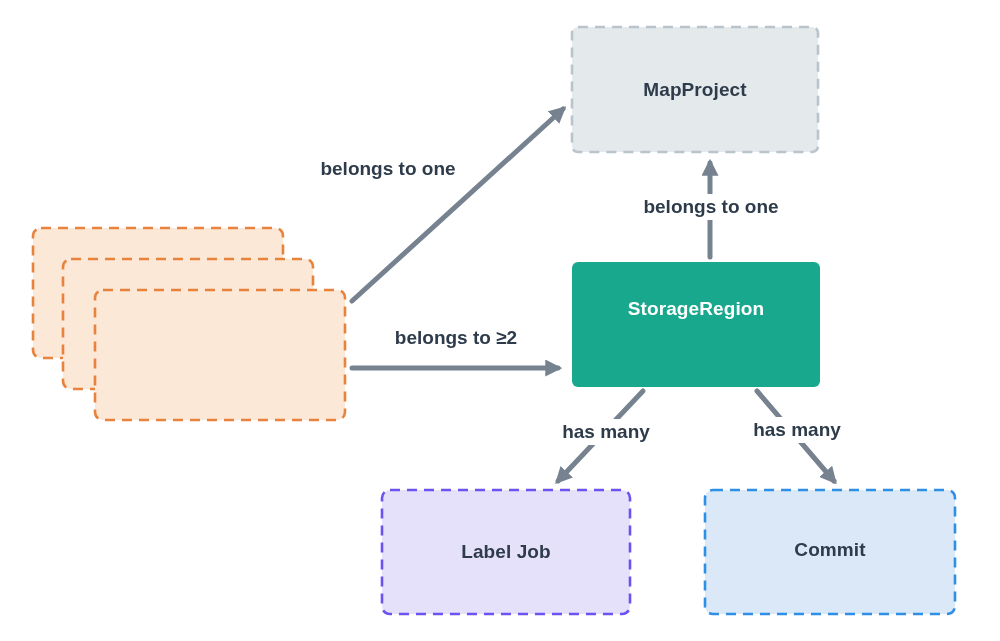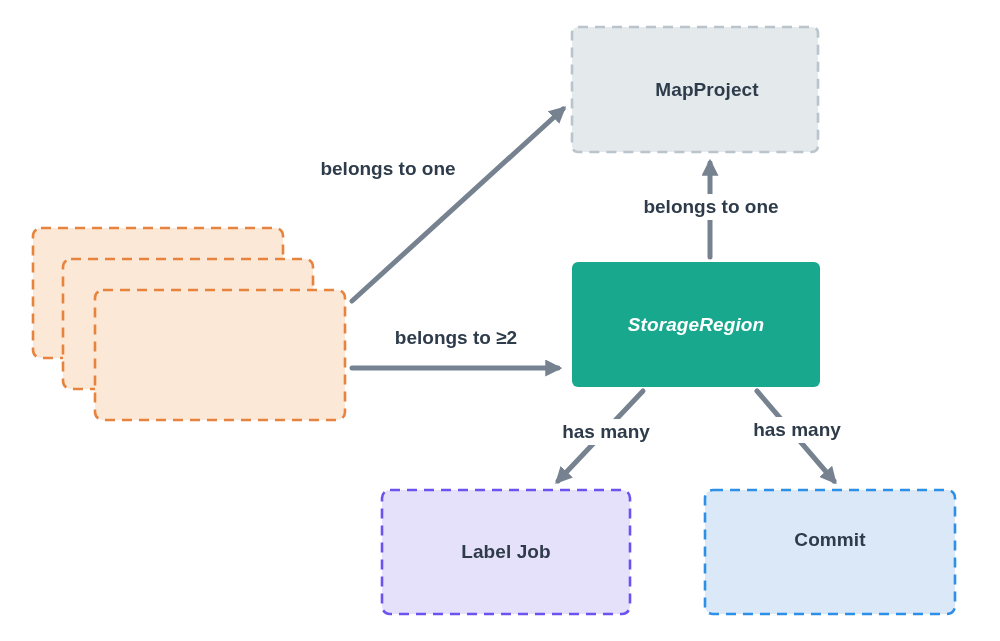--- a/index.html
+++ b/index.html
@@ -87,27 +87,27 @@
     <rect class="rect-commit" x="705" y="490" width="250" height="124" rx="8"></rect>
 
     <line class="edge" x1="352" y1="301" x2="563" y2="109" marker-end="url(#arrow)"></line>
     <line class="edge" x1="352" y1="368" x2="558" y2="368" marker-end="url(#arrow)"></line>
     <line class="edge" x1="710" y1="257" x2="710" y2="163" marker-end="url(#arrow)"></line>
     <line class="edge" x1="643" y1="391" x2="558" y2="481" marker-end="url(#arrow)"></line>
     <line class="edge" x1="757" y1="391" x2="834" y2="481" marker-end="url(#arrow)"></line>
   </svg>
 
 
-  <div class="node-label" style="left:572px; top:27px; width:246px; height:125px;margin-left:12px;">MapProject</div>
+  <div class="node-label" style="left:572px; top:27px; width:246px; height:125px;">MapProject</div>
 
-  <div class="node-label on-solid" style="left:572px; top:262px; width:248px; height:125px;font-style:italic;">StorageRegion</div>
+  <div class="node-label on-solid" style="left:572px; top:246px; width:248px; height:125px;">StorageRegion</div>
 
   <div class="node-label" style="left:382px; top:490px; width:248px; height:124px;border-radius:6px;">Label Job</div>
 
-  <div class="node-label" style="left:705px; top:490px; width:250px; height:100px;">Commit</div>
+  <div class="node-label" style="left:705px; top:500px; width:250px; height:100px;">Commit</div>
 
   <div class="edge-label" style="left:388px; top:169px;">belongs to one</div>
 
   <div class="edge-label" style="left:456px; top:338px;">belongs to ≥2</div>
 
   <div class="edge-label" style="left:711px; top:207px;">belongs to one</div>
 
   <div class="edge-label" style="left:606px; top:432px;">has many</div>
 
   <div class="edge-label" style="left:797px; top:430px;">has many</div>

